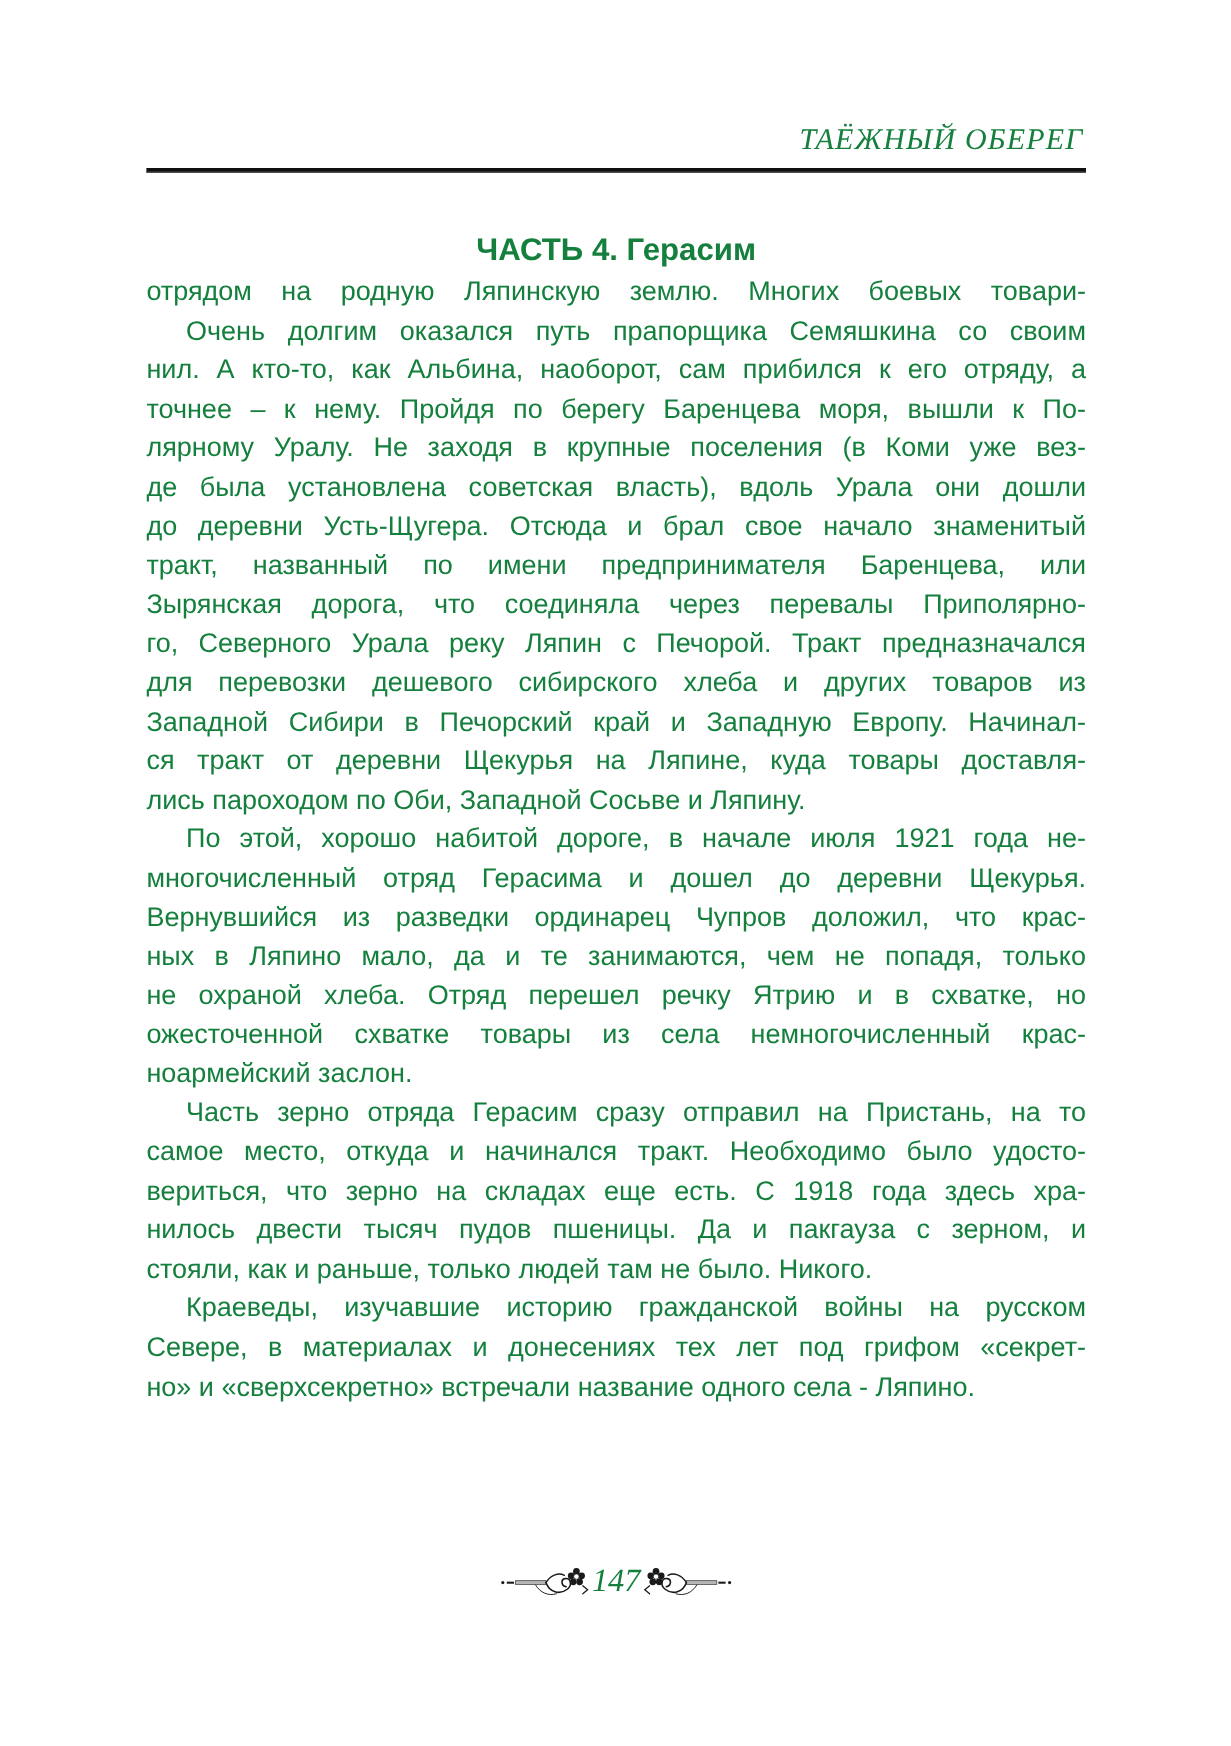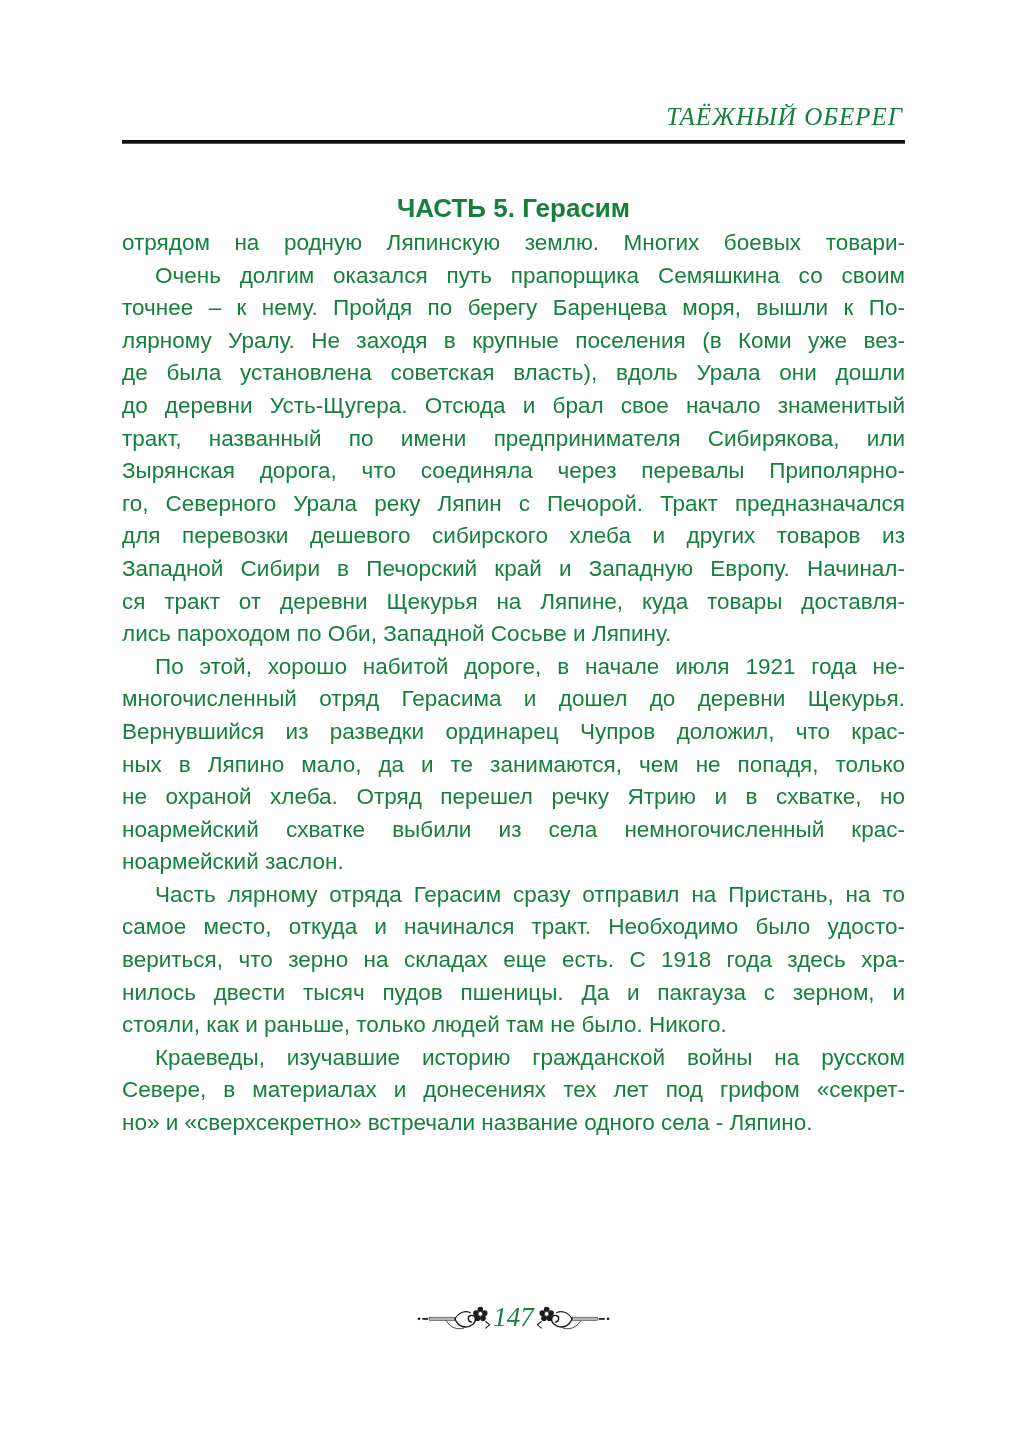--- a/index.html
+++ b/index.html
@@ -61,48 +61,49 @@
 <body>
 
 <div class="page">
 
   <header class="running-head">
     <span class="head-title">ТАЁЖНЫЙ ОБЕРЕГ</span>
     <div class="head-rule"></div>
   </header>
 
   <main class="text-column">
-    <h1 class="chapter-title">ЧАСТЬ 5. Герасим</h1>
+    <h1 class="chapter-title">ЧАСТЬ 4. Герасим</h1>
     <div class="body-text">
         <div class="para">
           <div class="line">отрядом на родную Ляпинскую землю. Многих боевых товари-</div>
           <div class="line first">Очень долгим оказался путь прапорщика Семяшкина со своим</div>
+          <div class="line">нил. А кто-то, как Альбина, наоборот, сам прибился к его отряду, а</div>
           <div class="line">точнее – к нему. Пройдя по берегу Баренцева моря, вышли к По-</div>
           <div class="line">лярному Уралу. Не заходя в крупные поселения (в Коми уже вез-</div>
           <div class="line">де была установлена советская власть), вдоль Урала они дошли</div>
           <div class="line">до деревни Усть-Щугера. Отсюда и брал свое начало знаменитый</div>
-          <div class="line">тракт, названный по имени предпринимателя Сибирякова, или</div>
+          <div class="line">тракт, названный по имени предпринимателя Баренцева, или</div>
           <div class="line">Зырянская дорога, что соединяла через перевалы Приполярно-</div>
           <div class="line">го, Северного Урала реку Ляпин с Печорой. Тракт предназначался</div>
           <div class="line">для перевозки дешевого сибирского хлеба и других товаров из</div>
           <div class="line">Западной Сибири в Печорский край и Западную Европу. Начинал-</div>
           <div class="line">ся тракт от деревни Щекурья на Ляпине, куда товары доставля-</div>
           <div class="line last">лись пароходом по Оби, Западной Сосьве и Ляпину.</div>
         </div>
         <div class="para">
           <div class="line first">По этой, хорошо набитой дороге, в начале июля 1921 года не-</div>
           <div class="line">многочисленный отряд Герасима и дошел до деревни Щекурья.</div>
           <div class="line">Вернувшийся из разведки ординарец Чупров доложил, что крас-</div>
           <div class="line">ных в Ляпино мало, да и те занимаются, чем не попадя, только</div>
           <div class="line">не охраной хлеба. Отряд перешел речку Ятрию и в схватке, но</div>
-          <div class="line">ноармейский схватке выбили из села немногочисленный крас-</div>
+          <div class="line">ожесточенной схватке товары из села немногочисленный крас-</div>
           <div class="line last">ноармейский заслон.</div>
         </div>
         <div class="para">
-          <div class="line first">Часть лярному отряда Герасим сразу отправил на Пристань, на то</div>
+          <div class="line first">Часть зерно отряда Герасим сразу отправил на Пристань, на то</div>
           <div class="line">самое место, откуда и начинался тракт. Необходимо было удосто-</div>
           <div class="line">вериться, что зерно на складах еще есть. С 1918 года здесь хра-</div>
           <div class="line">нилось двести тысяч пудов пшеницы. Да и пакгауза с зерном, и</div>
           <div class="line last">стояли, как и раньше, только людей там не было. Никого.</div>
         </div>
         <div class="para">
           <div class="line first">Краеведы, изучавшие историю гражданской войны на русском</div>
           <div class="line">Севере, в материалах и донесениях тех лет под грифом «секрет-</div>
           <div class="line last">но» и «сверхсекретно» встречали название одного села - Ляпино.</div>
         </div>

